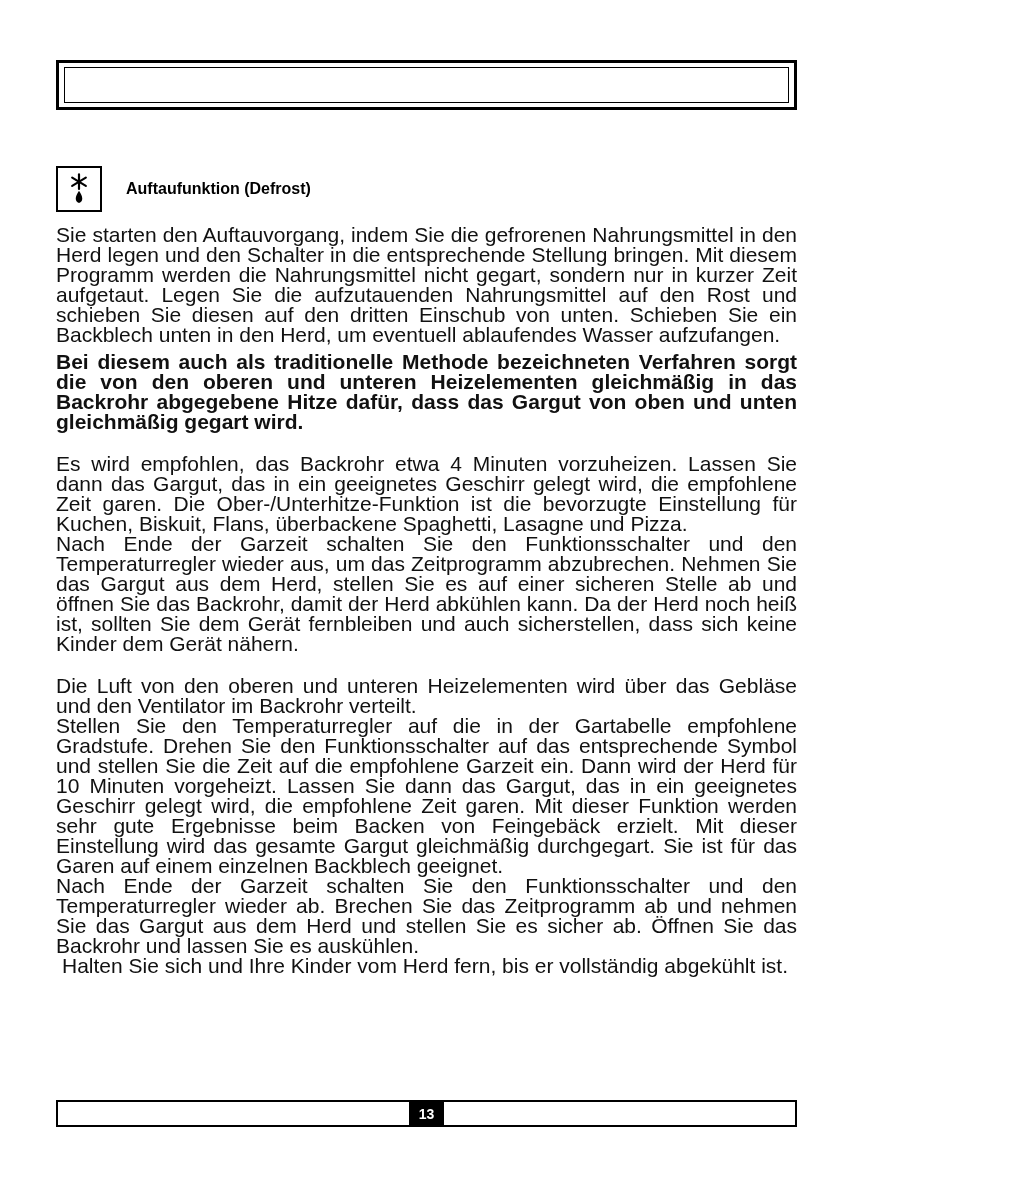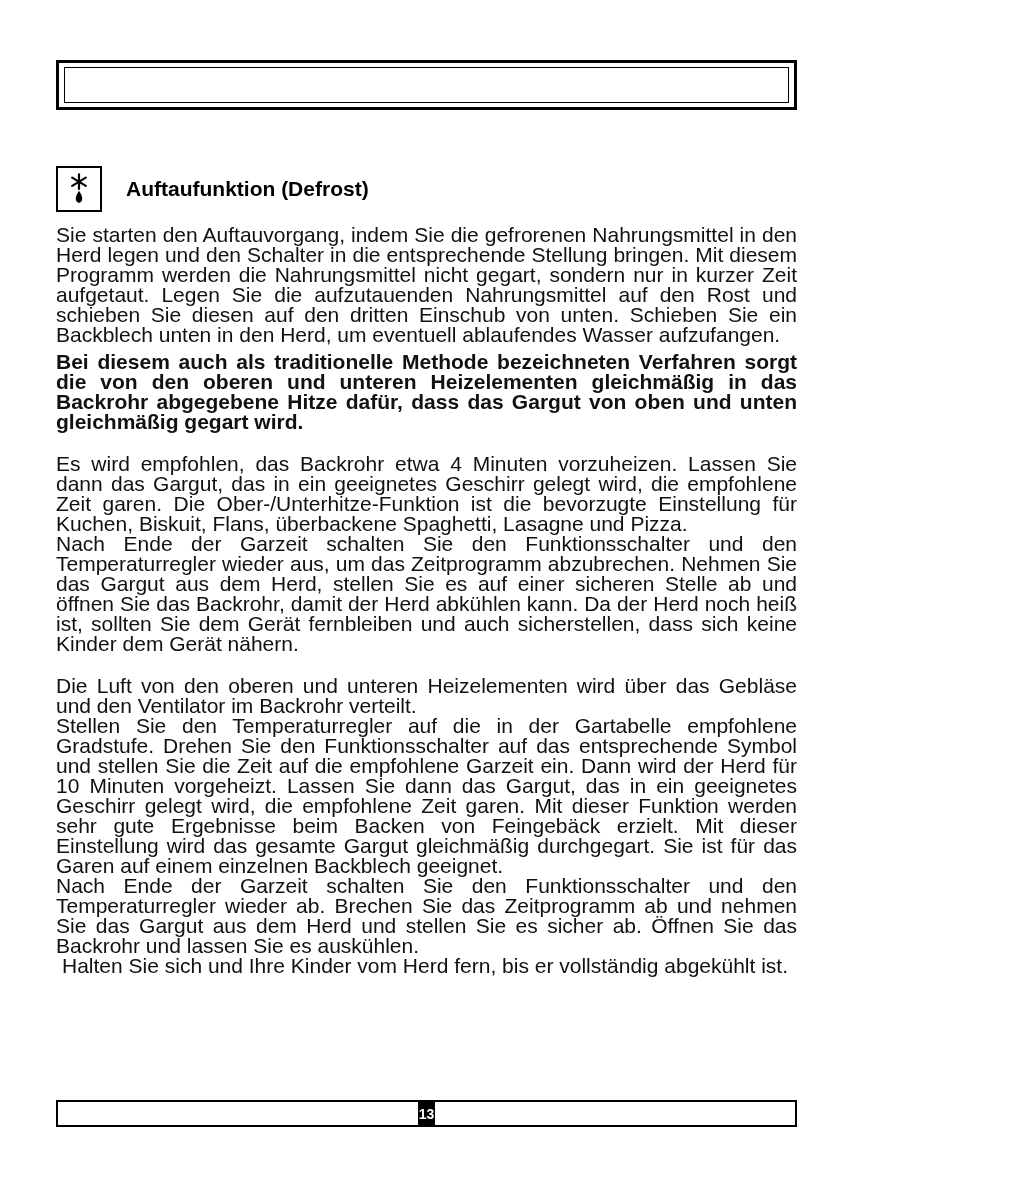--- a/index.html
+++ b/index.html
@@ -50,21 +50,21 @@
     width: 46px; height: 46px;
     border: 2px solid #000;
     display: flex;
     align-items: center;
     justify-content: center;
     background: #fff;
   }
   .func-icon-box.heavy { border-width: 3px; }
   .func-icon-box svg { display: block; }
   h2.sec-heading {
-    font-size: 21px;
+    font-size: 16px;
     font-weight: bold;
     line-height: 20px;
     color: #000;
   }
   h2.sec-heading.stretched { word-spacing: 8px; }
   .sec1 { top: 166px; }
   .sec2 { top: 352px; }
   .sec3 { top: 676px; }
   
   p.body-text {
@@ -81,21 +81,21 @@
     position: absolute;
     top: 1100px; left: 56px;
     width: 741px; height: 27px;
     border: 2px solid #000;
     display: flex;
     align-items: center;
     justify-content: center;
     background: #fff;
   }
   .page-number-badge {
-    width: 17px; height: 23px;
+    width: 35px; height: 23px;
     background: #000;
     color: #fff;
     font-size: 14px;
     font-weight: bold;
     display: flex;
     align-items: center;
     justify-content: center;
   }
 </style>
 </head>

